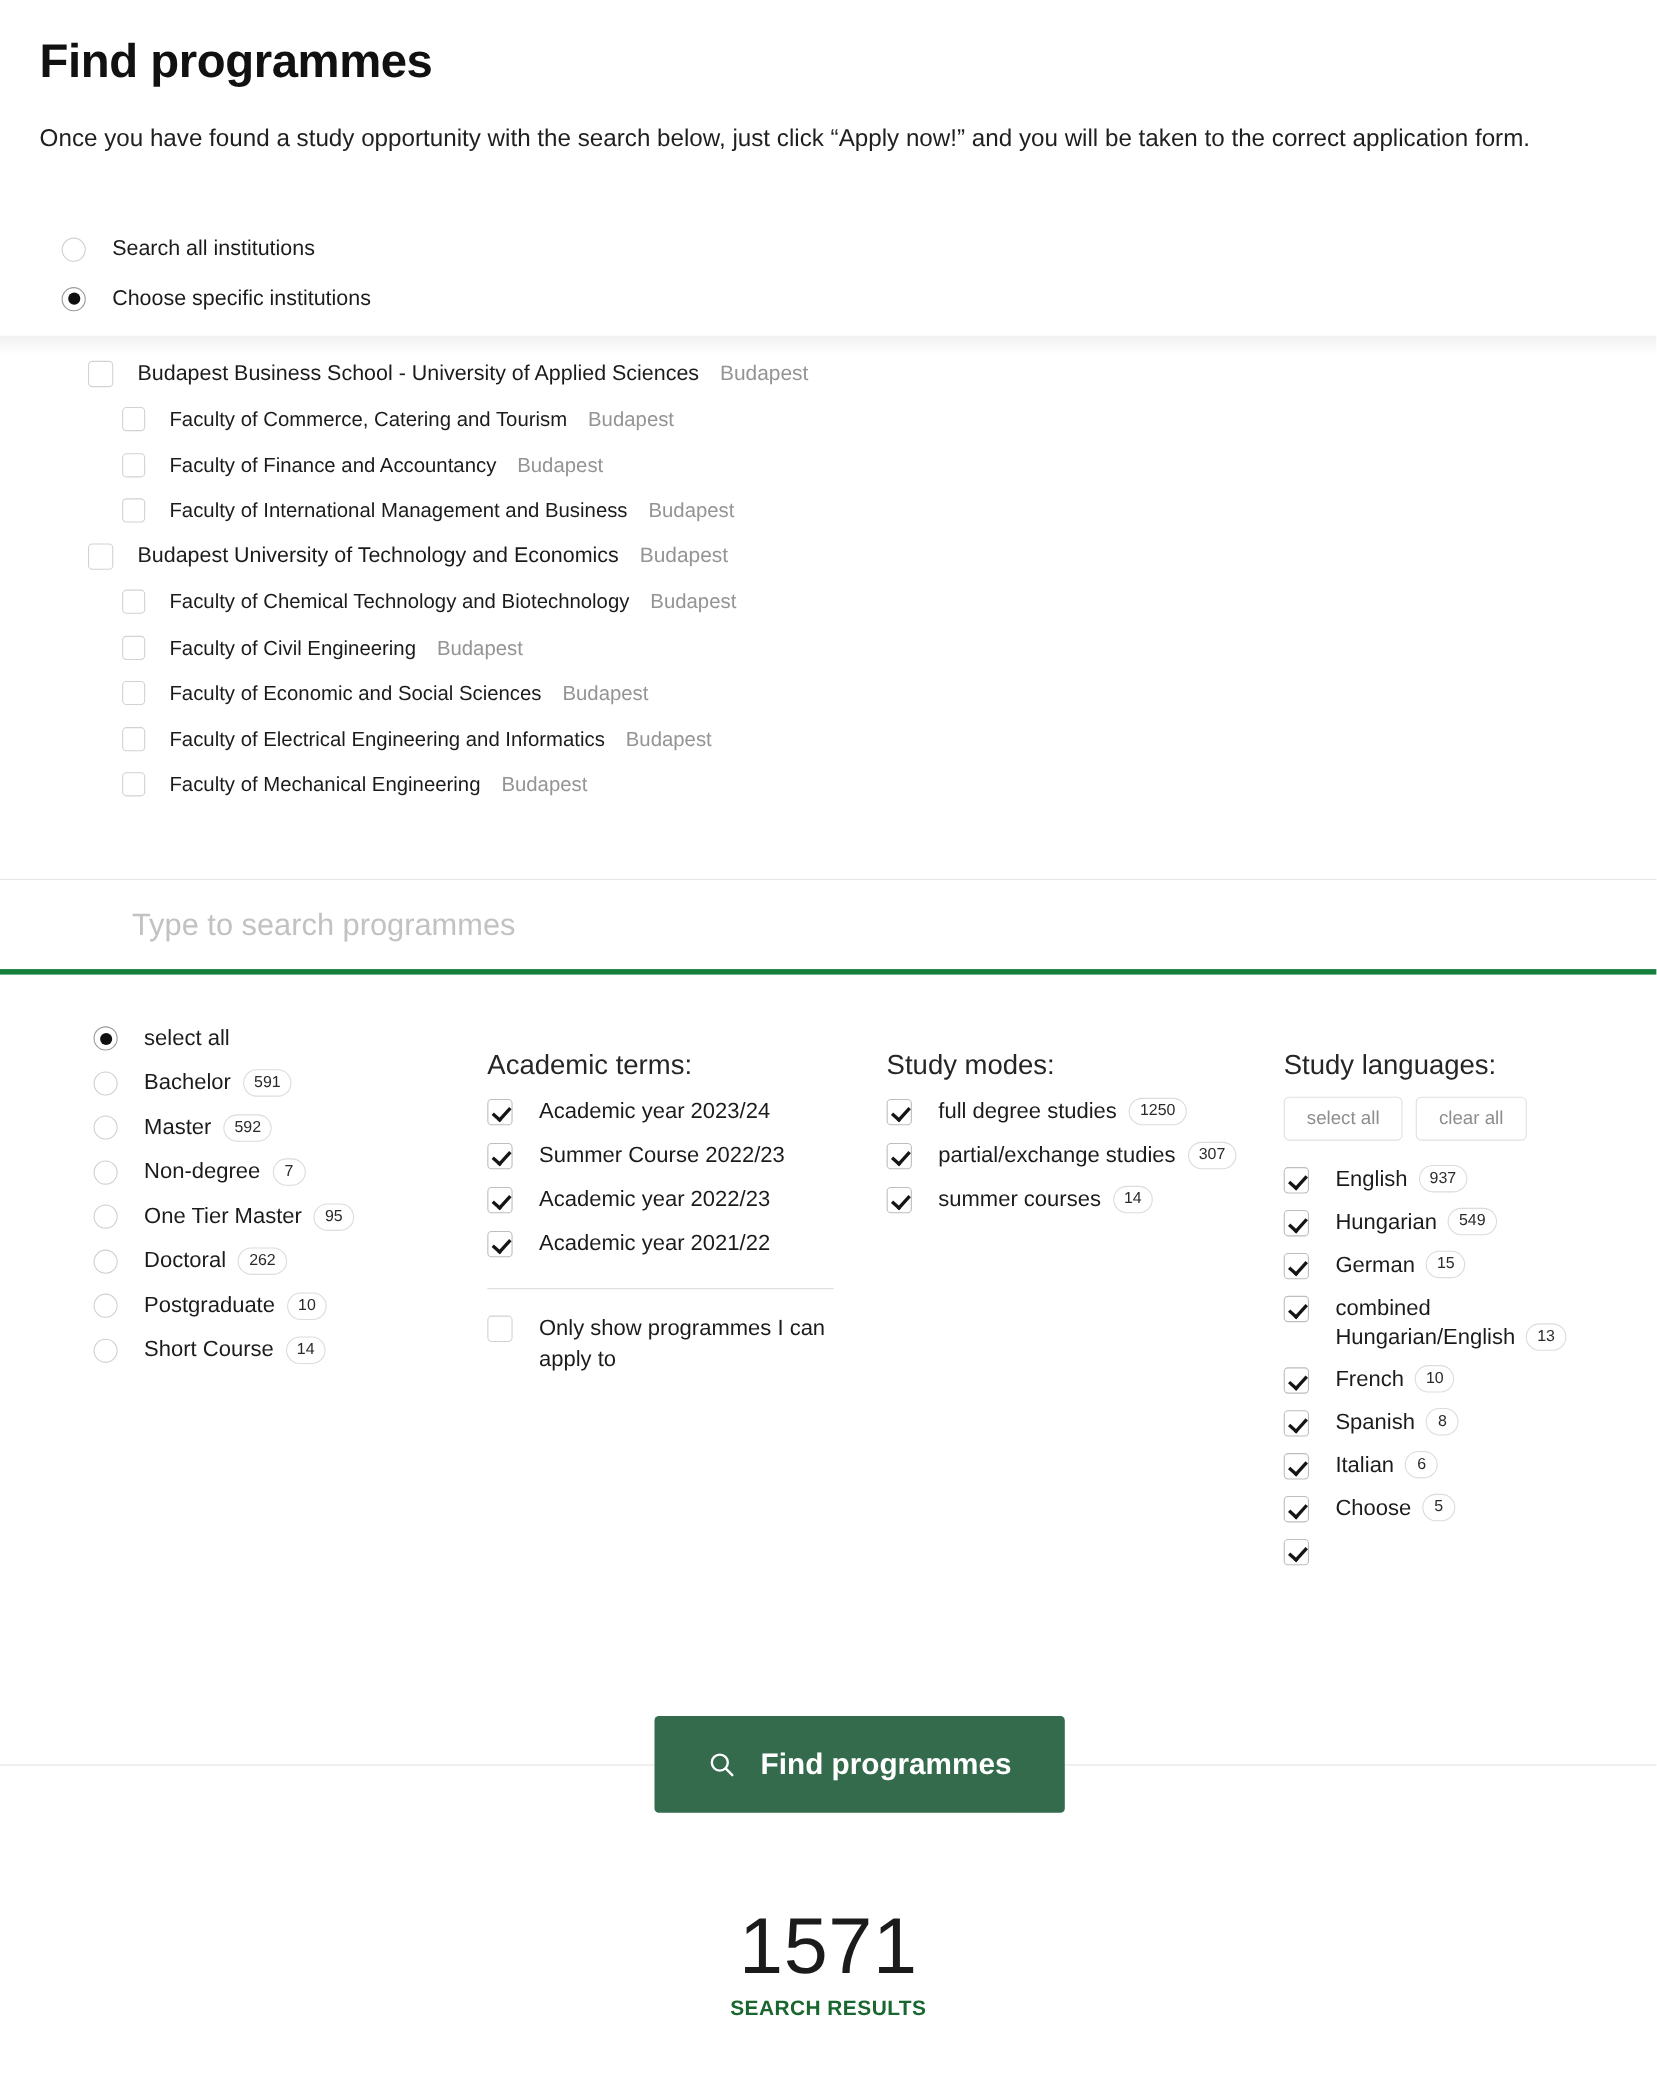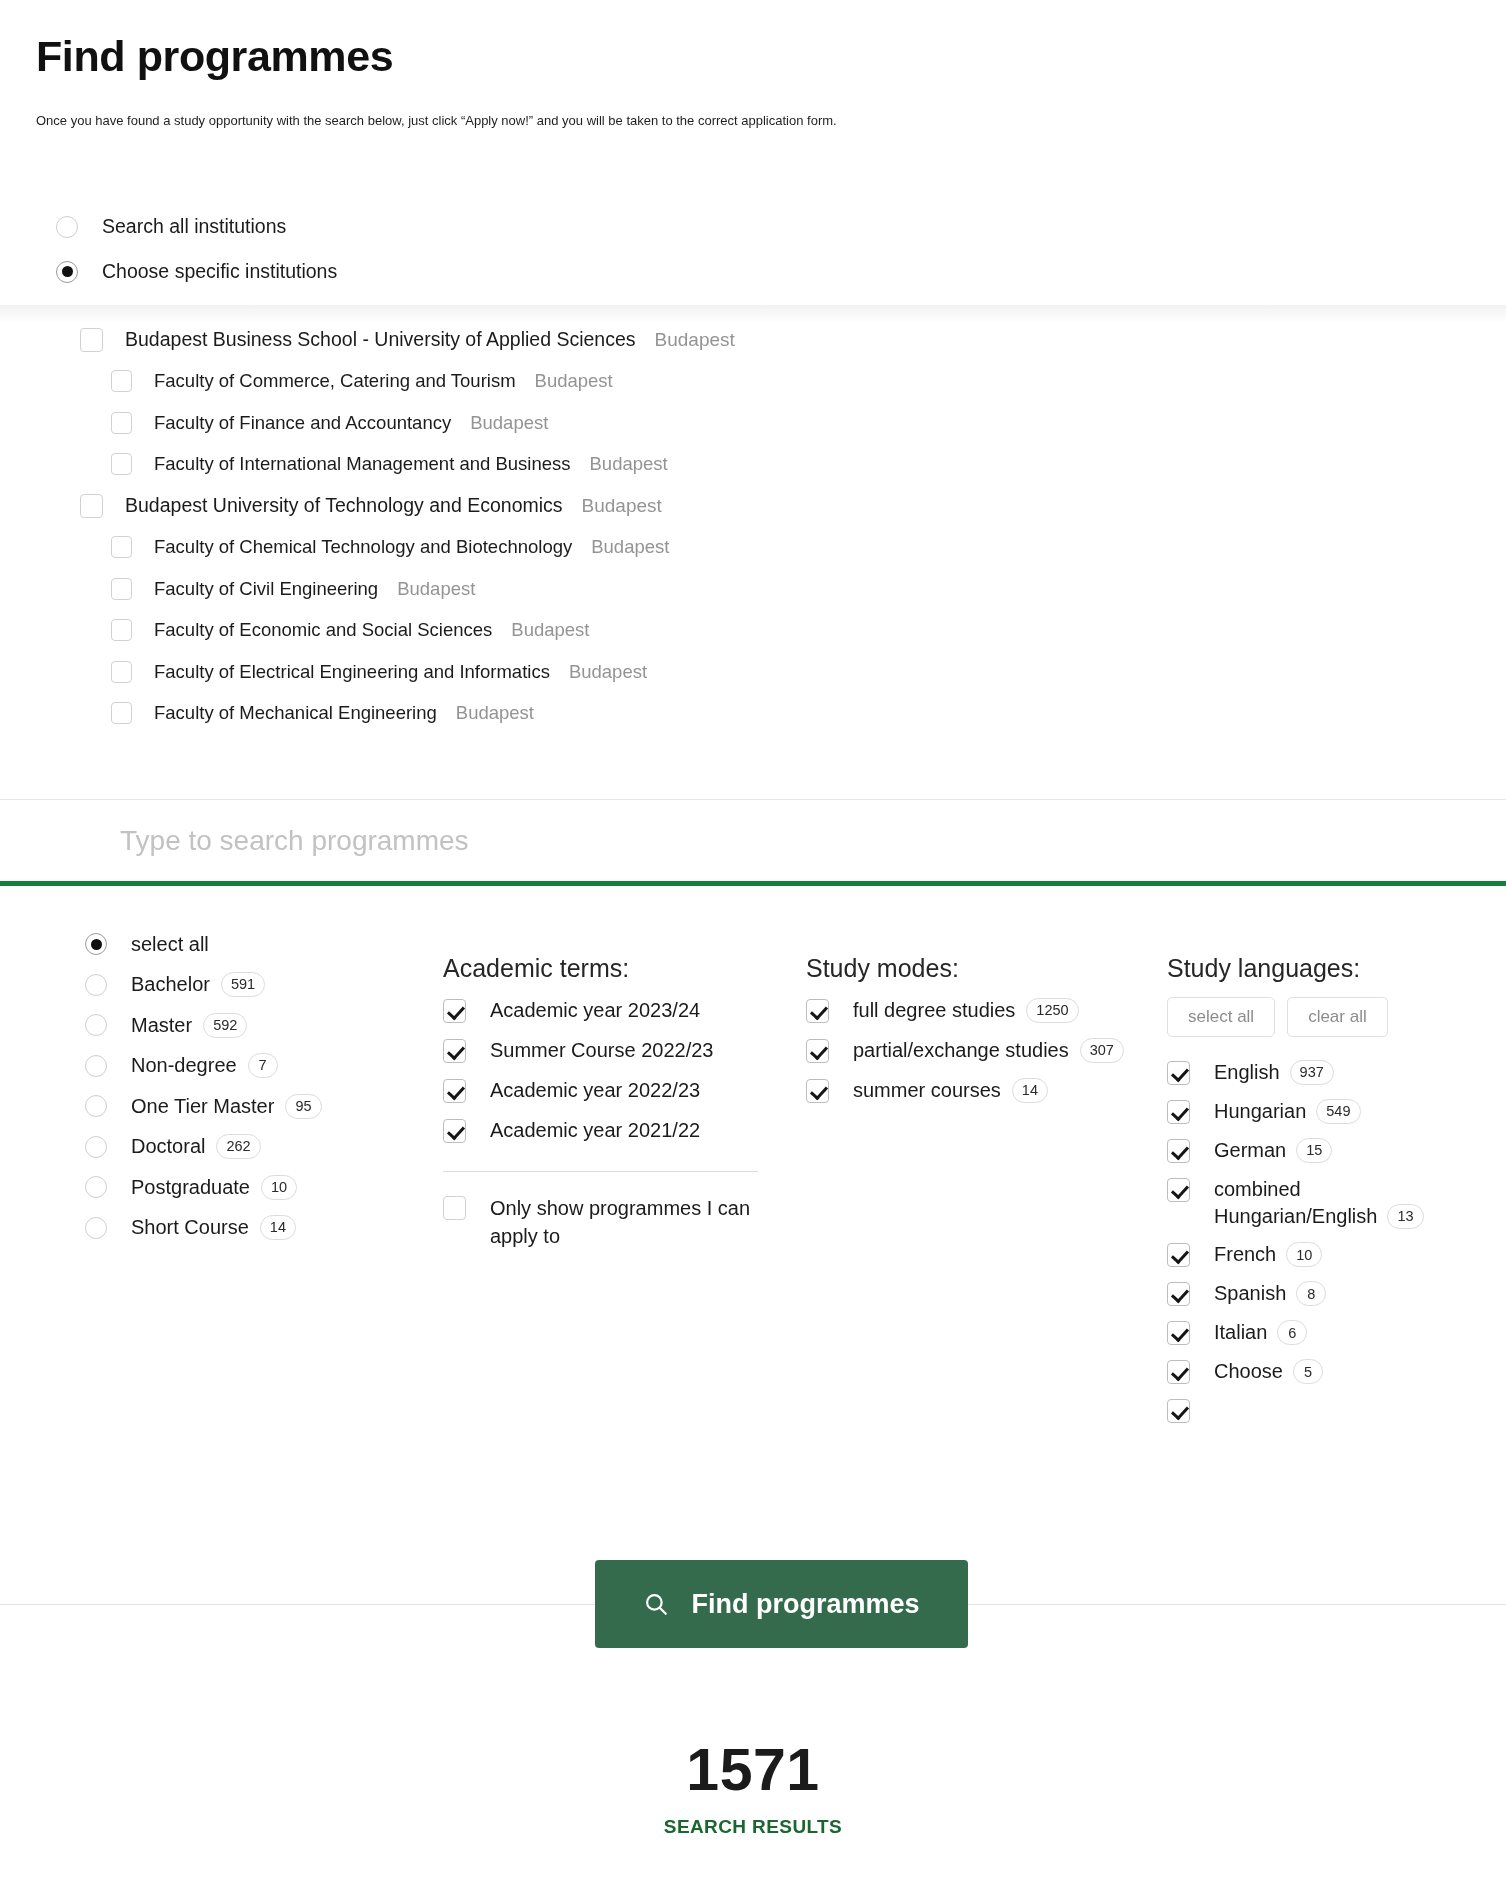--- a/index.html
+++ b/index.html
@@ -28,21 +28,21 @@
     font-size: 43px;
     font-weight: 700;
     letter-spacing: -0.4px;
     color: #111111;
   }
 
   .page-intro {
     position: absolute;
     left: 36px;
     top: 113px;
-    font-size: 13px;
+    font-size: 22px;
     font-weight: 400;
     color: #1f1f1f;
     white-space: nowrap;
   }
 
   
   .scope-group {
     position: absolute;
     left: 56px;
     top: 204px;
@@ -325,22 +325,22 @@
 
   
   .results {
     position: absolute;
     left: 0;
     top: 1730px;
     width: 1506px;
     text-align: center;
   }
   .results-count {
-    font-size: 59px;
-    font-weight: 700;
+    font-size: 72px;
+    font-weight: 400;
     color: #1b1b1b;
     letter-spacing: 0.5px;
     line-height: 80px;
   }
   .results-caption {
     margin-top: 6px;
     font-size: 19px;
     font-weight: 700;
     letter-spacing: 0.4px;
     color: #19662f;

